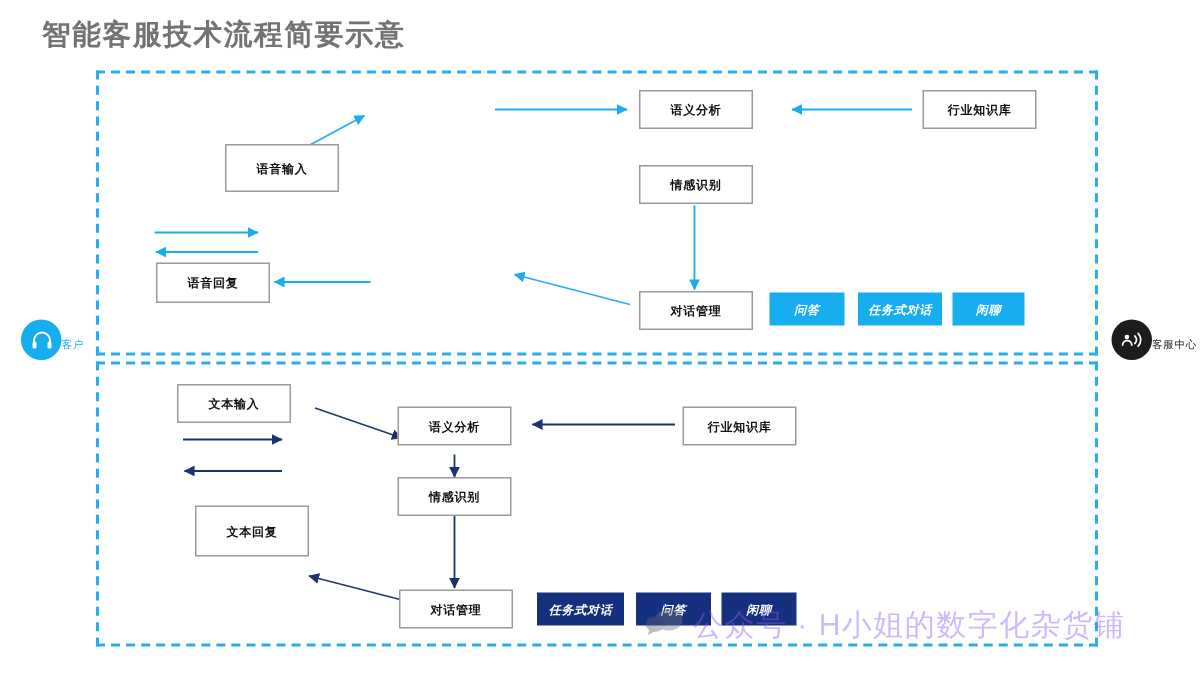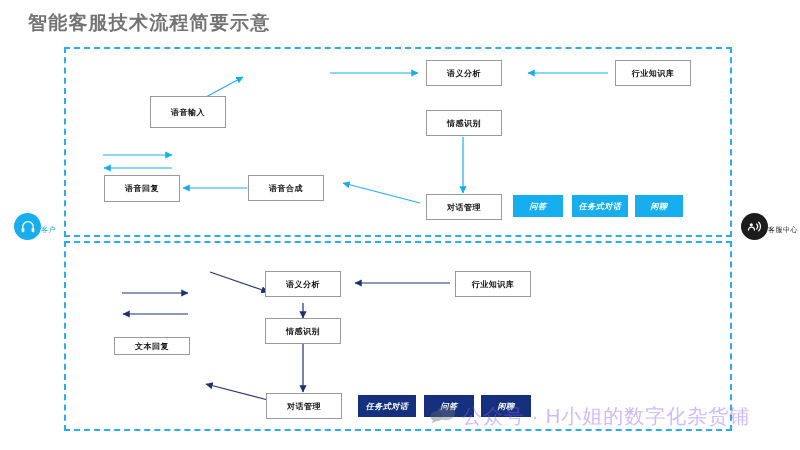--- a/index.html
+++ b/index.html
@@ -188,38 +188,38 @@
 
 
   <div class="abs pbox" style="left:426px; top:60px; width:76px; height:26px;">语义分析</div>
 
   <div class="abs pbox" style="left:426px; top:110px; width:76px; height:26px;">情感识别</div>
 
   <div class="abs pbox" style="left:615px; top:60px; width:76px; height:26px;">行业知识库</div>
 
   <div class="abs pbox" style="left:426px; top:194px; width:76px; height:26px;">对话管理</div>
 
-  <div class="abs pbox" style="left:248px; top:175px; width:76px; height:26px;">语音合成</div>
 
   <div class="abs pbox" style="left:104px; top:175px; width:76px; height:27px;font-family:Liberation Serif, serif;">语音回复</div>
 
   <div class="abs tag tag-voice" style="left:513px; top:195px; width:50px; height:22px;">问答</div>
   <div class="abs tag tag-voice" style="left:572px; top:195px; width:56px; height:22px;">任务式对话</div>
   <div class="abs tag tag-voice" style="left:635px; top:195px; width:48px; height:22px;">闲聊</div>
 
+  <div class="abs pbox" style="left:118px; top:256px; width:76px; height:26px;">文本输入</div>
 
   <div class="abs pbox" style="left:265px; top:271px; width:76px; height:26px;">语义分析</div>
 
   <div class="abs pbox" style="left:265px; top:318px; width:76px; height:26px;">情感识别</div>
 
   <div class="abs pbox" style="left:455px; top:271px; width:76px; height:26px;">行业知识库</div>
 
   <div class="abs pbox" style="left:266px; top:393px; width:76px; height:26px;">对话管理</div>
 
-  <div class="abs pbox" style="left:114px; top:337px; width:76px; height:18px;">文本回复</div>
+  <div class="abs pbox" style="left:130px; top:337px; width:76px; height:34px;">文本回复</div>
 
   <div class="abs tag tag-text" style="left:358px; top:395px; width:58px; height:22px;">任务式对话</div>
   <div class="abs tag tag-text" style="left:424px; top:395px; width:50px; height:22px;">问答</div>
   <div class="abs tag tag-text" style="left:481px; top:395px; width:50px; height:22px;">闲聊</div>
 
   <div class="abs actor actor-customer" id="actor-customer">
     <div class="actor-circle">
       <svg width="16" height="16" viewBox="0 0 24 24" fill="none" stroke="#ffffff" stroke-width="2" stroke-linecap="round" stroke-linejoin="round">
         <path d="M4 14v-2a8 8 0 0 1 16 0v2"></path>
         <rect x="2.5" y="13" width="4" height="7" rx="1.6" fill="#ffffff" stroke="none"></rect>

